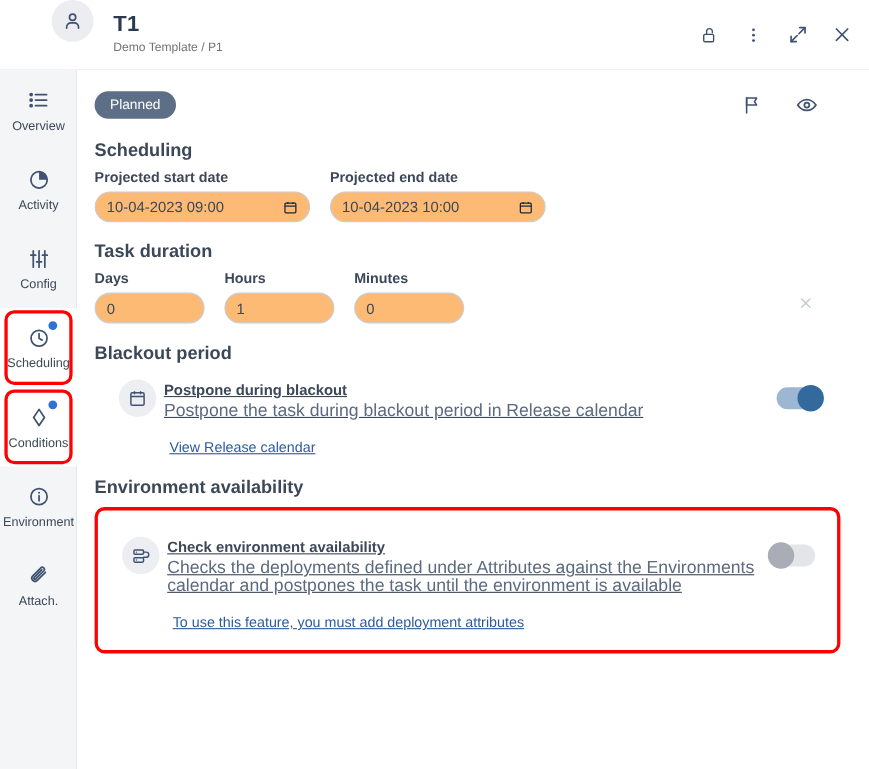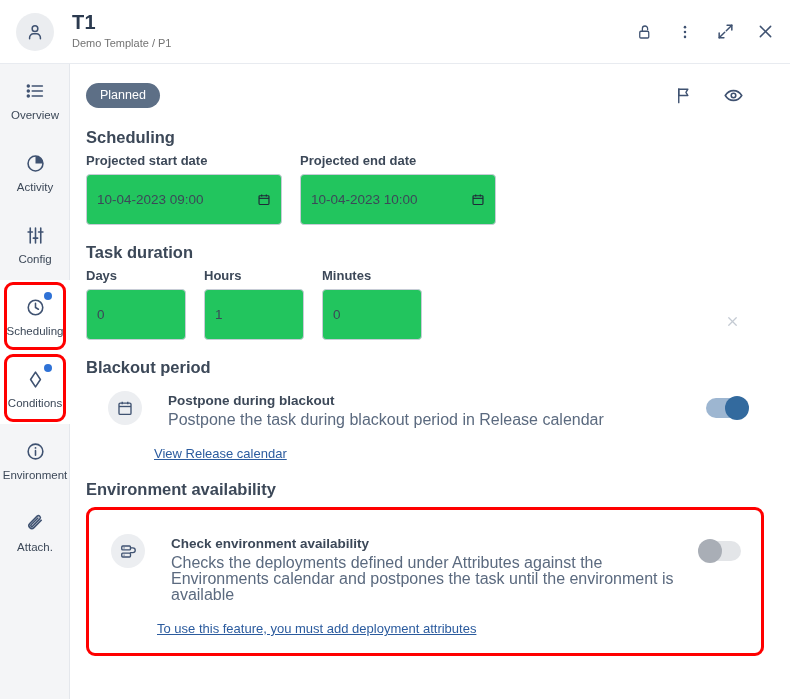--- a/index.html
+++ b/index.html
@@ -11,21 +11,21 @@
     color: #3c4858;
     overflow: hidden;
   }
   #app { position: relative; width: 790px; height: 699px; background:#ffffff; }
 
   
   .header {
     position: absolute; left: 0; top: 0; width: 790px; height: 64px;
     background: #ffffff;
     border-bottom: 1px solid #e8ebf0;
-    display: flex; align-items: center;
+    display: flex;  padding-left: 31px;
   }
   .avatar {
     width: 38px; height: 38px; border-radius: 50%;
     background: #ebedf0; margin-left: 16px;
     display: flex; align-items: center; justify-content: center;
     flex: 0 0 auto;
   }
   .header-titles { margin-left: 18px; display: flex; flex-direction: column; justify-content: center; }
   .header-title {
     font-size: 20px; font-weight: bold; color: #2b3a4f;
@@ -87,22 +87,22 @@
     font-size: 16.5px; font-weight: bold; color: #3c4858;
     margin: 18px 0 6px 0;
   }
   .field-label {
     font-size: 13px; font-weight: bold; color: #3c4858; margin-bottom: 6px;
   }
   .row { display: flex; }
   .fieldbox { margin-right: 18px; }
 
   .input {
-    height: 51px; border: 1px solid #c7ccd6; border-radius: 4px;
-    background: #22c55e;
+    height: 28px; border: 1px solid #c7ccd6; border-radius: 16px;
+    background: #fdba74;
     display: flex; align-items: center;
     padding: 0 10px;
     font-size: 13.5px; color: #3c4858;
   }
   .input-date { width: 196px; justify-content: space-between; }
   .input-num { width: 100px; }
   .cal-ico { margin-left: 8px; display:flex; }
 
   .dur-row { display: flex; align-items: flex-end; }
   .clear-x {
@@ -111,21 +111,21 @@
   }
 
   
   .opt-row { display: flex; align-items: flex-start; margin-top: 14px; }
   .opt-ico {
     width: 34px; height: 34px; border-radius: 50%;
     background: #eceef1; flex: 0 0 auto;
     display: flex; align-items: center; justify-content: center;
     margin-left: 22px;
   }
-  .opt-text { margin-left: 26px; padding-top: 1px; }
+  .opt-text { margin-left: 7px; padding-top: 1px; text-decoration: underline; }
   .opt-title { font-size: 13.5px; font-weight: bold; color: #3c4858; line-height: 18px; }
   .opt-desc { font-size: 16px; color: #5b6a7f; line-height: 16px; margin-top: 2px; max-width: 572px; }
   .toggle {
     margin-left: auto; margin-right: 20px; margin-top: 7px;
     width: 42px; height: 20px; border-radius: 10px; position: relative;
     flex: 0 0 auto; cursor: pointer;
   }
   .toggle.on { background: #9db6d1; }
   .toggle.off { background: #e3e5e8; }
   .toggle .knob {

